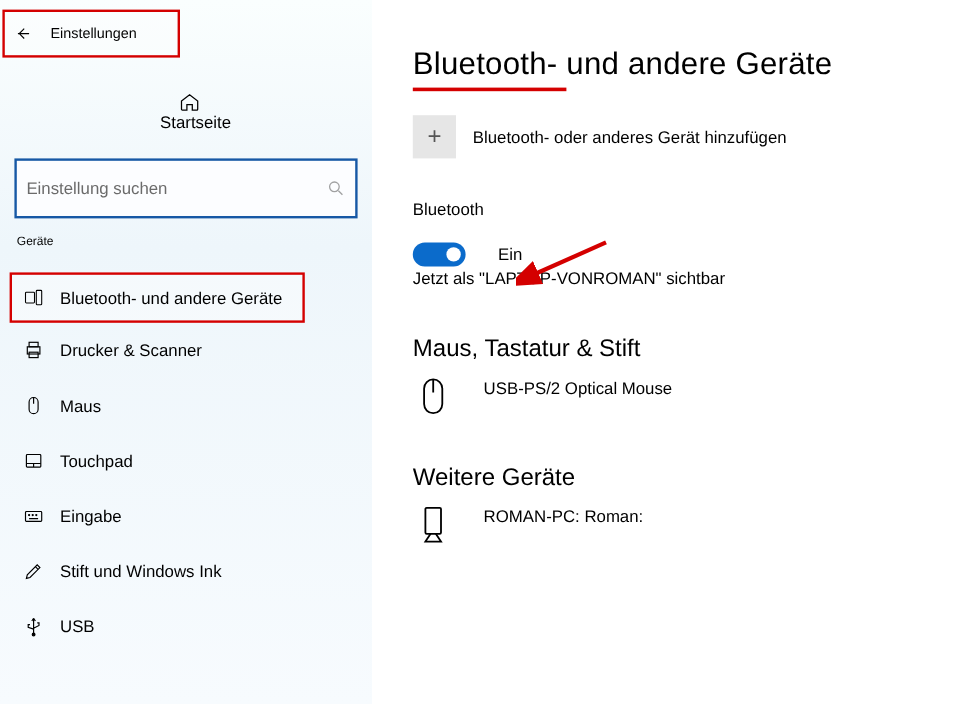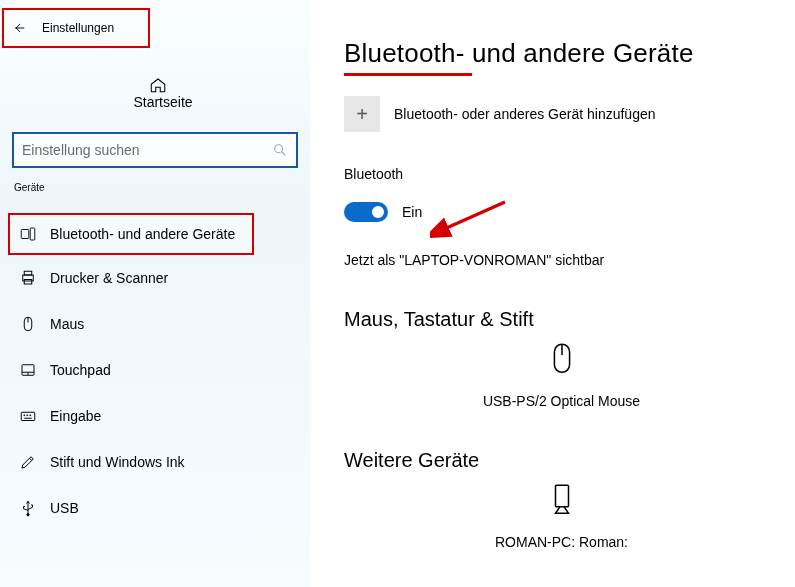--- a/index.html
+++ b/index.html
@@ -44,21 +44,21 @@
     margin-bottom: 12px;
     flex-direction: column;
   }
   .home-row .icon-slot, .nav-item .icon-slot {
     width: 24px; display:inline-flex; align-items:center; justify-content:center; margin-right: 10px;
   }
   .home-row span.label, .nav-item span.label { font-size: 14px; }
   .searchbox {
     margin: 4px 12px 14px 12px;
     border: 2px solid #1658a5;
-    height: 36px;
+    height: 50px;
     display: flex;
     align-items: center;
     padding: 0 8px;
     background: #fcfdff;
     position: relative;
   }
   .searchbox input {
     border: none; outline: none; background: transparent;
     flex: 1; font-size: 14px; color: #000;
     font-family: inherit;
@@ -108,44 +108,43 @@
     width: 36px; height: 36px;
     background: #e6e6e6;
     display: inline-flex; align-items:center; justify-content:center;
     margin-right: 14px;
     color: #555; font-size: 20px;
   }
   .subhead {
     font-size: 14px; color:#000; margin-bottom: 20px;
   }
   .toggle-row {
-    display: flex; align-items: center; gap: 14px;
-    margin-bottom: 30px;
+    display: flex; align-items: center; gap: 27px;
+    margin-bottom: 2px;
     position: relative;
   }
   .toggle {
     width: 44px; height: 20px; border-radius: 10px;
     background: #0b6bcb;
     position: relative;
     cursor: pointer;
   }
   .toggle::after {
     content: "";
     position: absolute;
     width: 12px; height: 12px;
     background: #fff; border-radius: 50%;
     top: 4px; right: 4px;
   }
   .visible-text { font-size: 14px; margin-bottom: 40px; }
   .group-title { font-size: 20px; font-weight: 400; margin-bottom: 12px; margin-top: 36px; }
   .device-row {
-    display: flex; align-items: center; gap: 18px;
+    display: flex; gap: 29px;
     margin-bottom: 40px;
     padding-left: 4px;
-    flex-direction: column;
   }
   .device-row .dev-icon { width: 26px; height: 32px; display:inline-flex; align-items:center; justify-content:center;}
   .arrow-annotation {
     position: absolute;
     left: 430px; top: 196px;
     pointer-events: none;
   }
   .arrow-annotation svg { width: 80px; height: 44px; }
 </style>
 </head>

